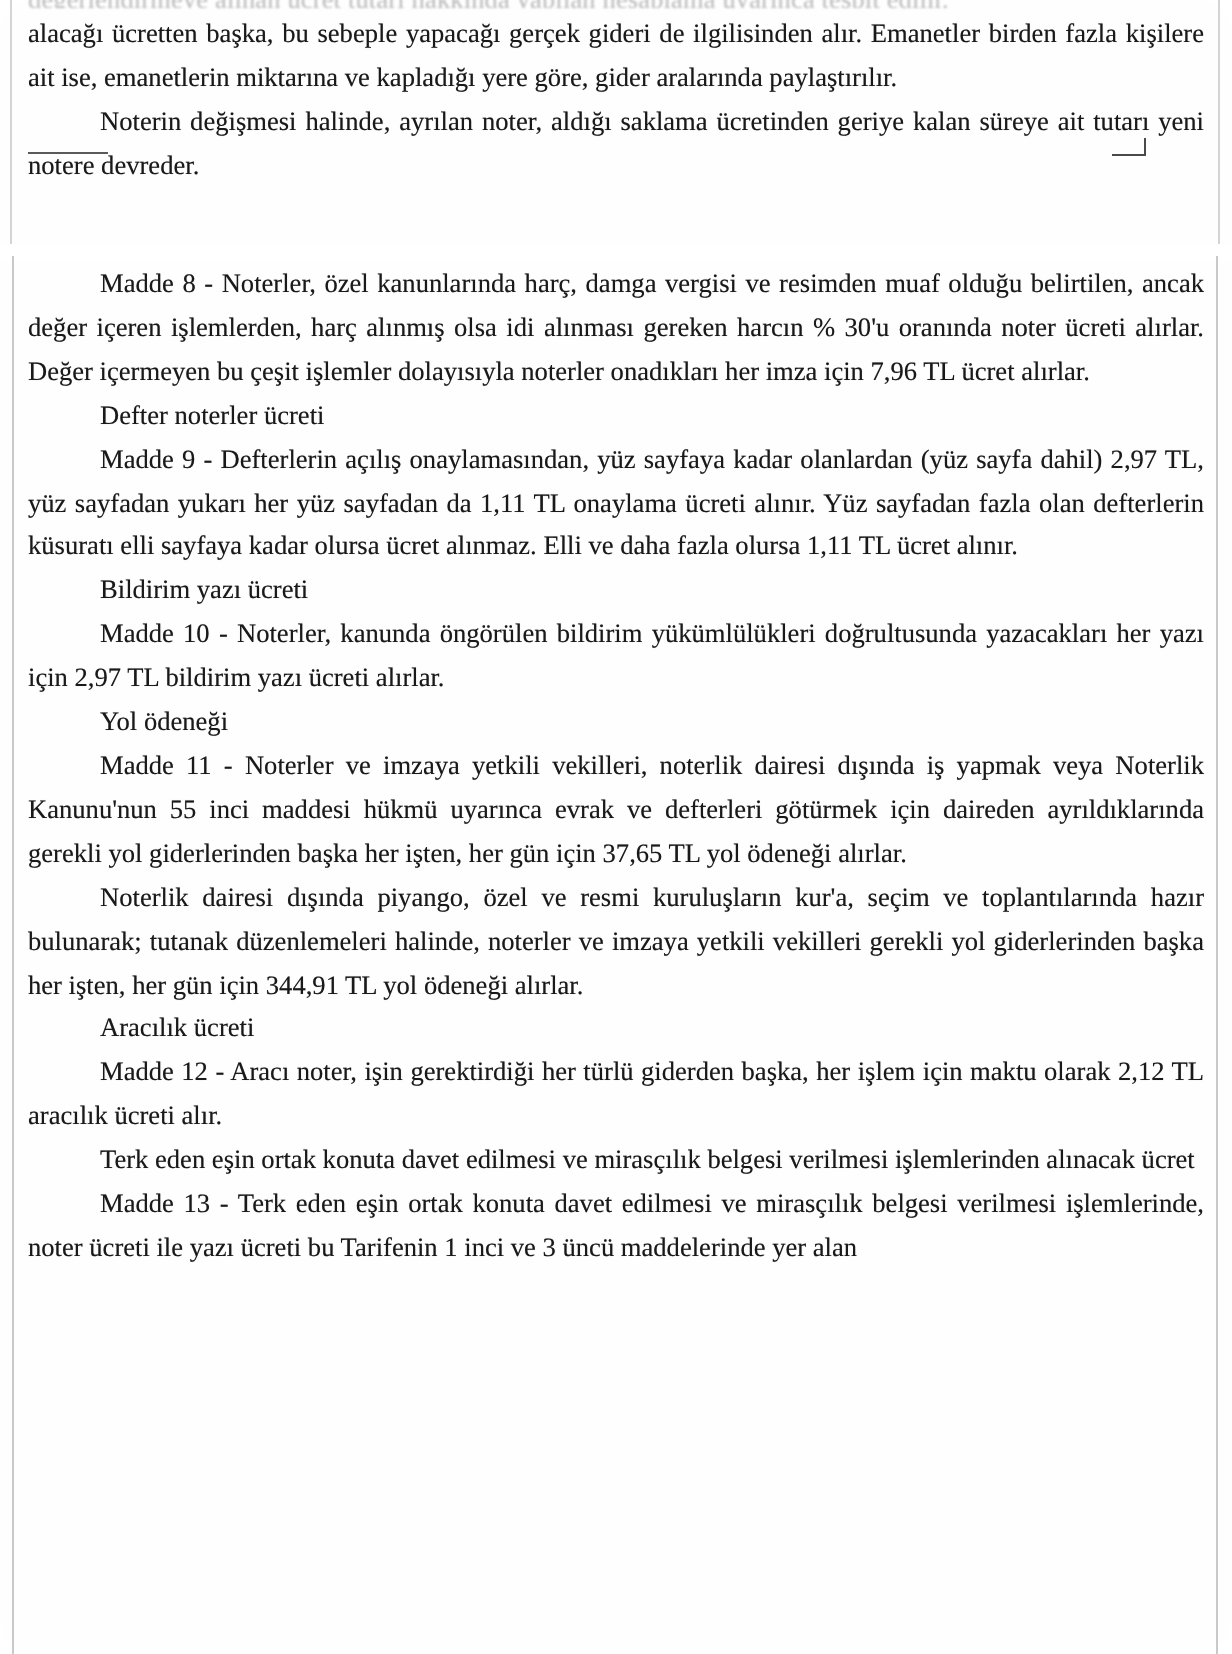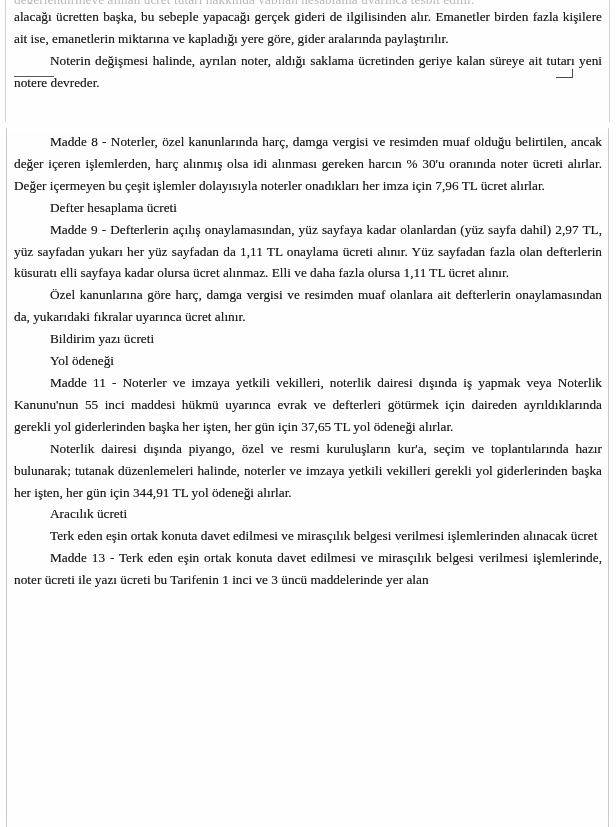--- a/index.html
+++ b/index.html
@@ -135,25 +135,26 @@
   <div class="artifact-bracket"></div>
   <div class="artifact-strike"></div>
 
   <div class="block-gap"></div>
 
   <div class="scan-rule-left"></div>
   <div class="scan-rule-right"></div>
 
   <div class="block" id="block-bottom">
     <p class="para indent">Madde 8 - Noterler, özel kanunlarında harç, damga vergisi ve resimden muaf olduğu belirtilen, ancak değer içeren işlemlerden, harç alınmış olsa idi alınması gereken harcın % 30'u oranında noter ücreti alırlar. Değer içermeyen bu çeşit işlemler dolayısıyla noterler onadıkları her imza için 7,96 TL ücret alırlar.</p>
-    <p class="para indent ragged">Defter hesaplama ücreti</p>
+    <p class="para indent ragged">Defter noterler ücreti</p>
     <p class="para indent">Madde 9 - Defterlerin açılış onaylamasından, yüz sayfaya kadar olanlardan (yüz sayfa dahil) 2,97 TL, yüz sayfadan yukarı her yüz sayfadan da 1,11 TL onaylama ücreti alınır. Yüz sayfadan fazla olan defterlerin küsuratı elli sayfaya kadar olursa ücret alınmaz. Elli ve daha fazla olursa 1,11 TL ücret alınır.</p>
-    <p class="para indent">Özel kanunlarına göre harç, damga vergisi ve resimden muaf olanlara ait defterlerin onaylamasından da, yukarıdaki fıkralar uyarınca ücret alınır.</p>
     <p class="para indent ragged">Bildirim yazı ücreti</p>
+    <p class="para indent">Madde 10 - Noterler, kanunda öngörülen bildirim yükümlülükleri doğrultusunda yazacakları her yazı için 2,97 TL bildirim yazı ücreti alırlar.</p>
     <p class="para indent ragged">Yol ödeneği</p>
     <p class="para indent">Madde 11 - Noterler ve imzaya yetkili vekilleri, noterlik dairesi dışında iş yapmak veya Noterlik Kanunu'nun 55 inci maddesi hükmü uyarınca evrak ve defterleri götürmek için daireden ayrıldıklarında gerekli yol giderlerinden başka her işten, her gün için 37,65 TL yol ödeneği alırlar.</p>
     <p class="para indent">Noterlik dairesi dışında piyango, özel ve resmi kuruluşların kur'a, seçim ve toplantılarında hazır bulunarak; tutanak düzenlemeleri halinde, noterler ve imzaya yetkili vekilleri gerekli yol giderlerinden başka her işten, her gün için 344,91 TL yol ödeneği alırlar.</p>
     <p class="para indent ragged">Aracılık ücreti</p>
+    <p class="para indent">Madde 12 - Aracı noter, işin gerektirdiği her türlü giderden başka, her işlem için maktu olarak 2,12 TL aracılık ücreti alır.</p>
     <p class="para indent">Terk eden eşin ortak konuta davet edilmesi ve mirasçılık belgesi verilmesi işlemlerinden alınacak ücret</p>
     <p class="para indent">Madde 13 - Terk eden eşin ortak konuta davet edilmesi ve mirasçılık belgesi verilmesi işlemlerinde, noter ücreti ile yazı ücreti bu Tarifenin 1 inci ve 3 üncü maddelerinde yer alan</p>
   </div>
 
 </div>
 
 </body></html>

